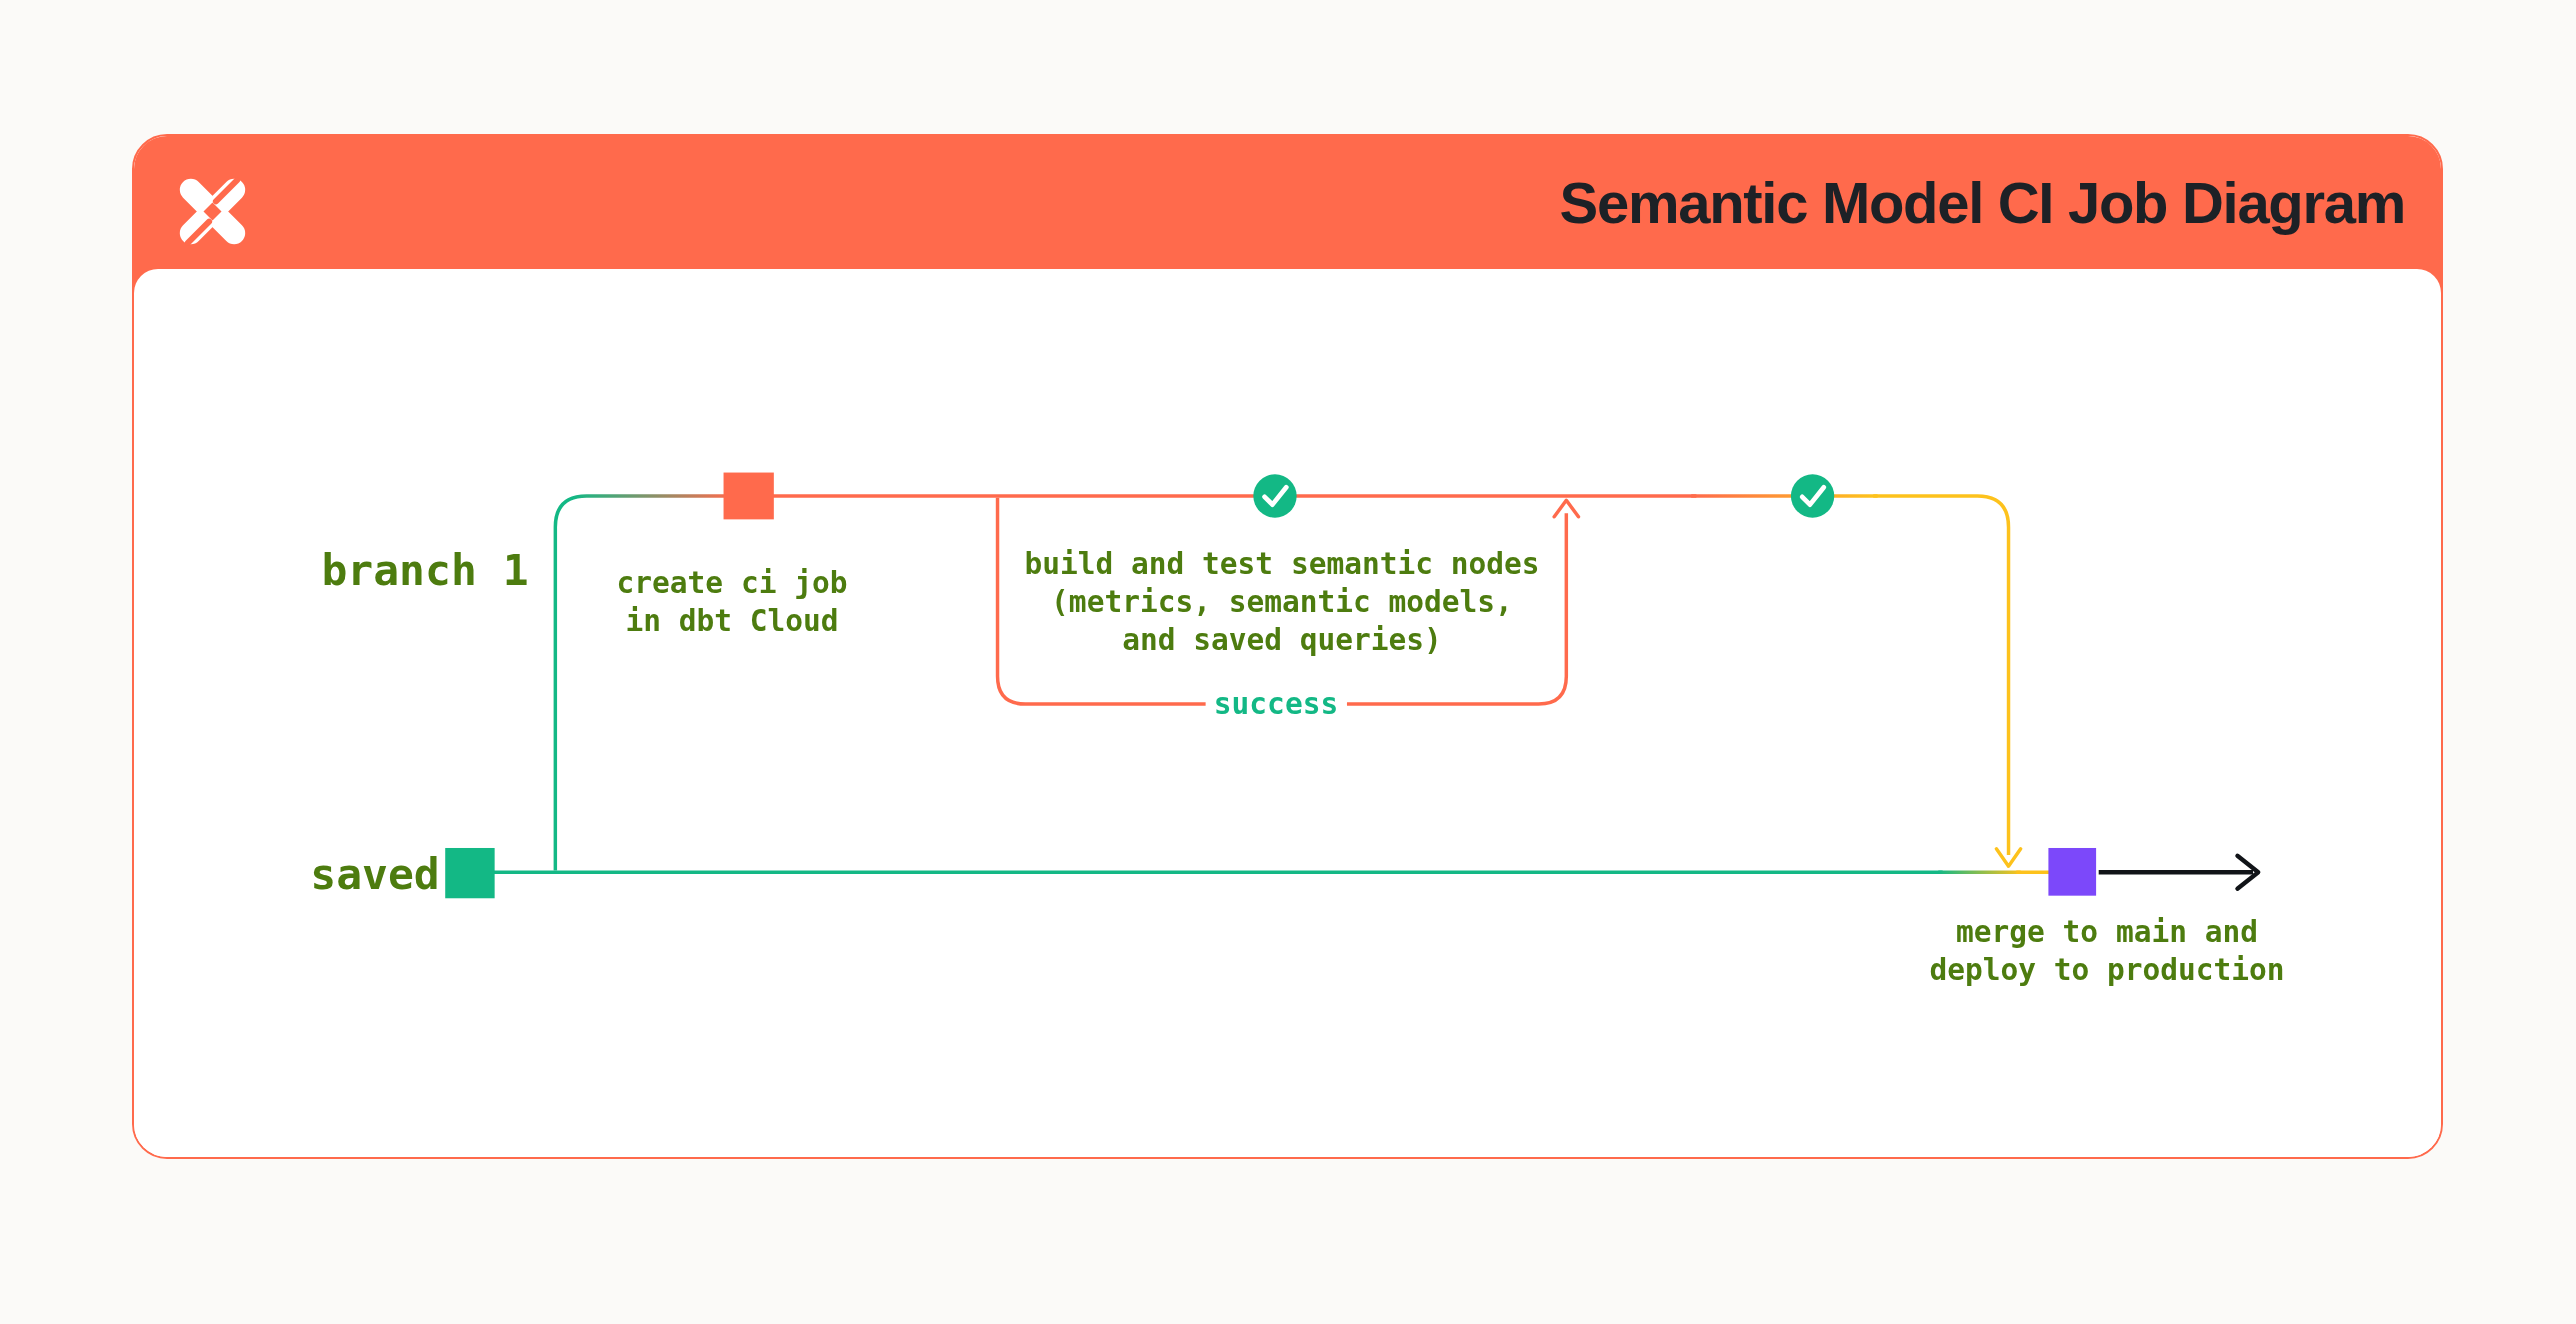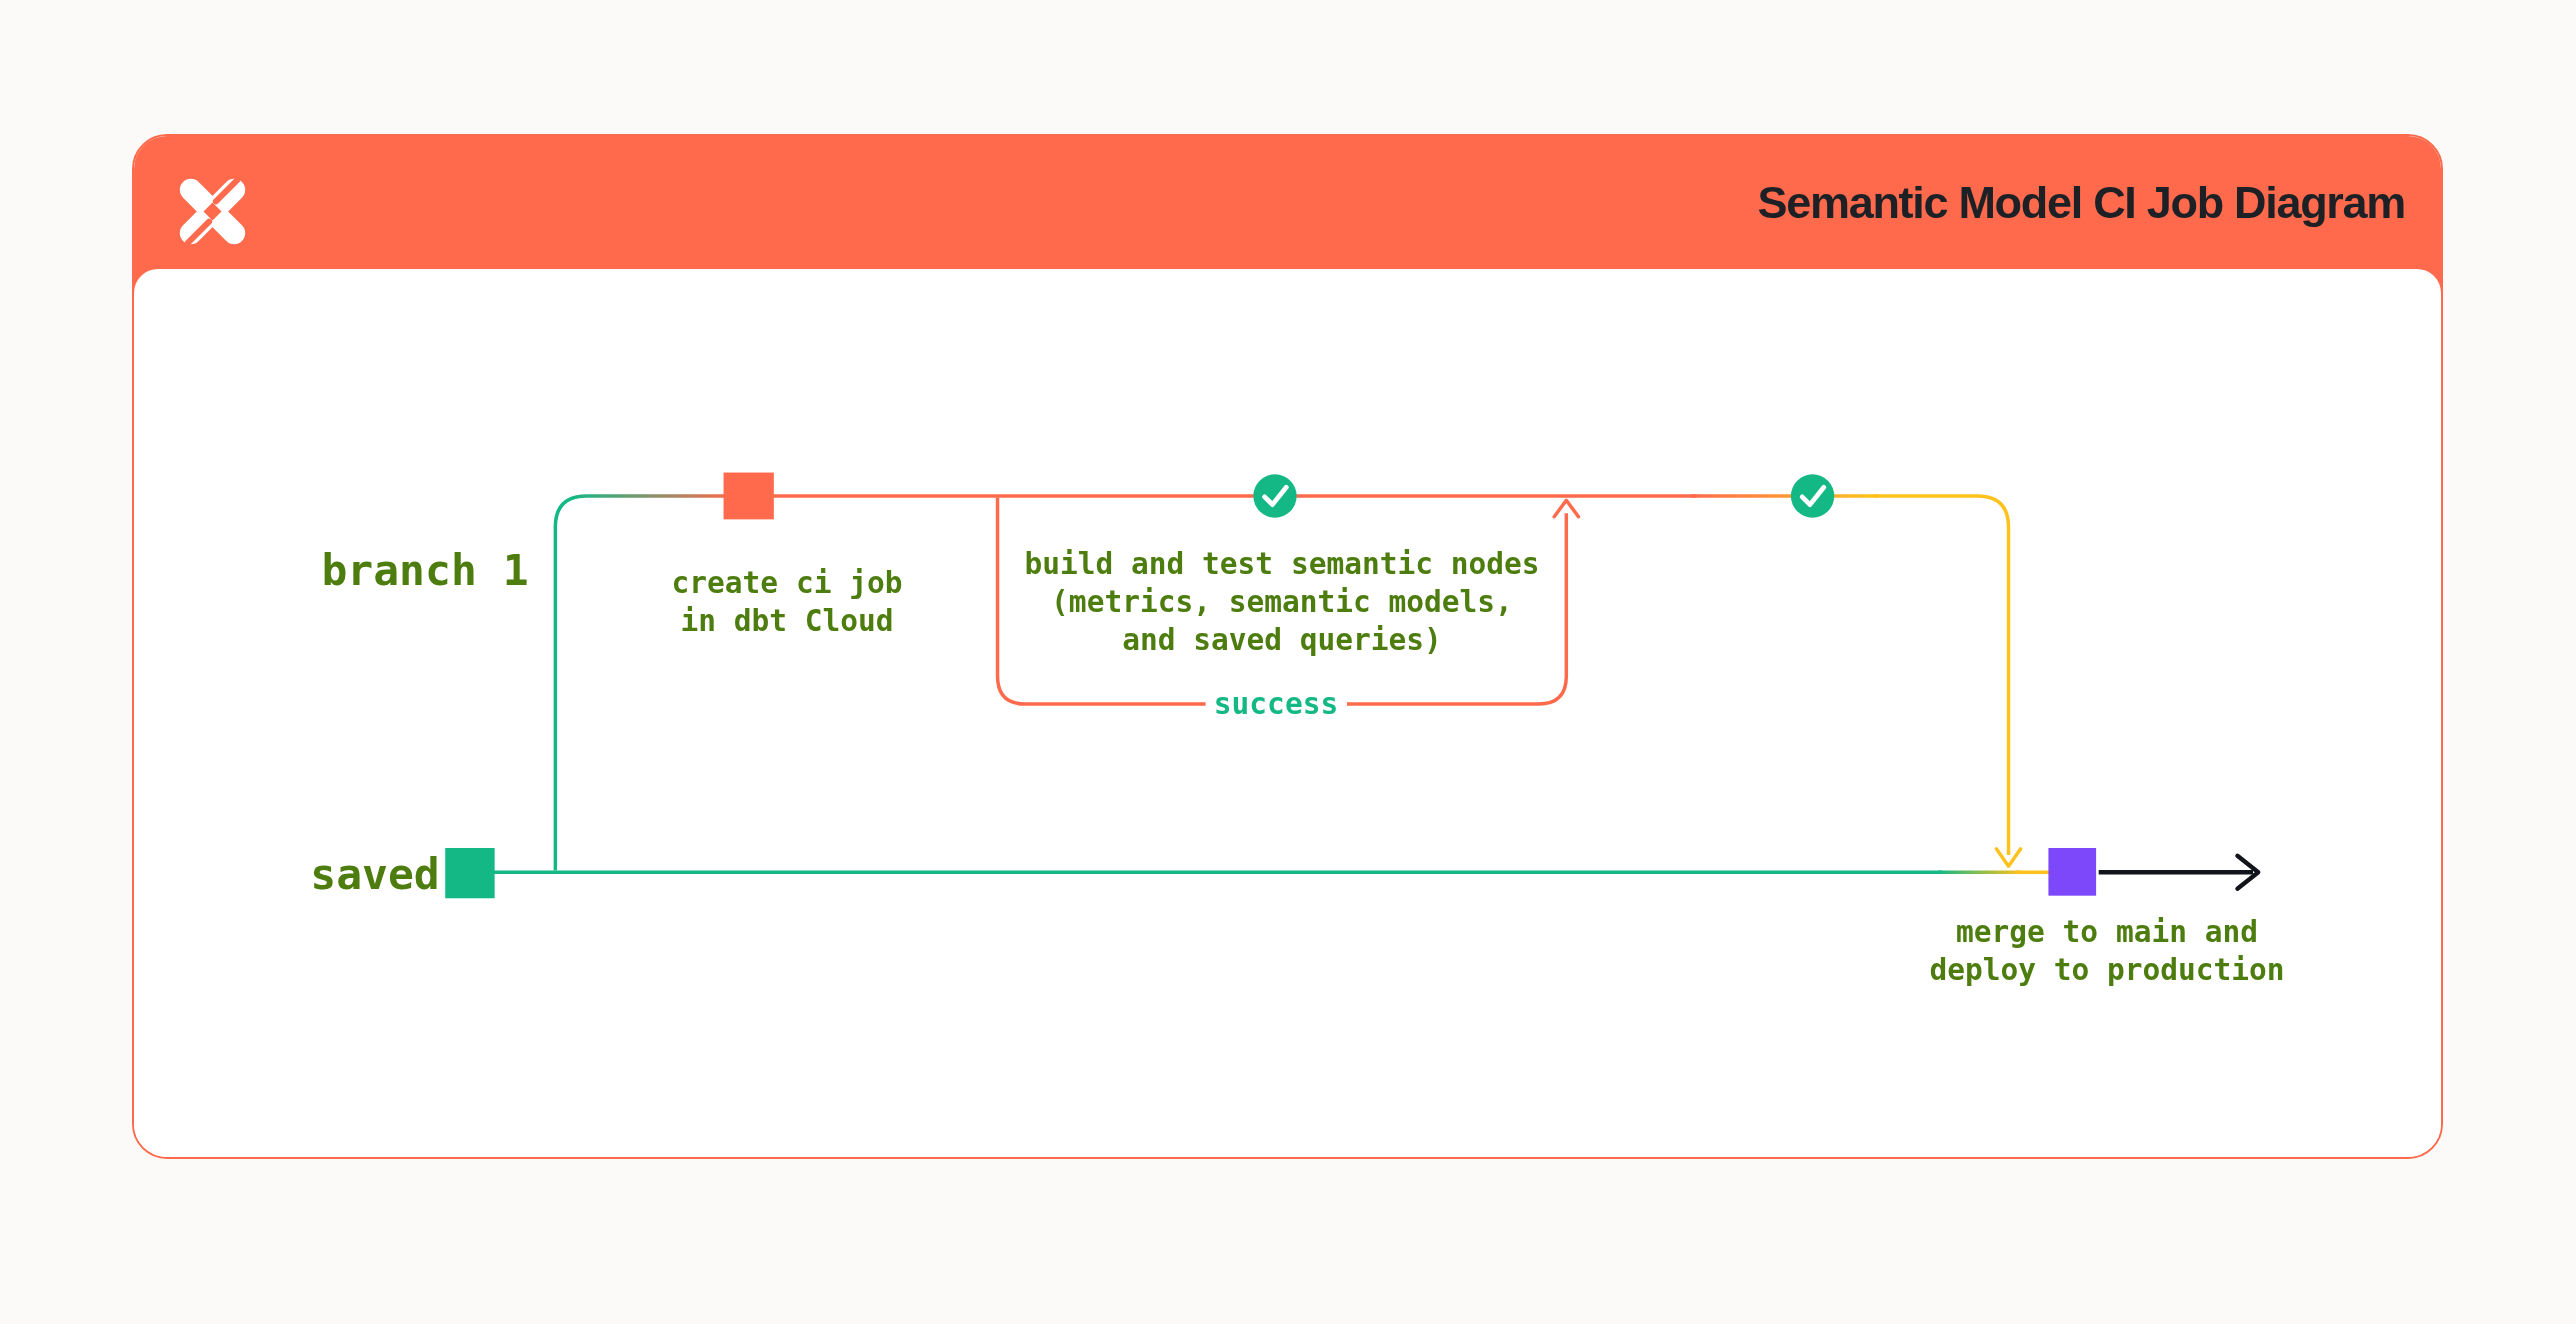--- a/index.html
+++ b/index.html
@@ -46,21 +46,21 @@
     width: 85px; height: 85px;
   }
   .title {
     position: absolute;
     right: 36px; top: 0;
     height: 133px;
     display: flex;
     align-items: center;
     font-family: "Liberation Sans", sans-serif;
     font-weight: 700;
-    font-size: 45px;
+    font-size: 58px;
     letter-spacing: -1.3px;
     color: #1d2126;
     white-space: nowrap;
   }
   
   svg.canvas {
     position: absolute;
     left: 0; top: 0;
     width: 2576px; height: 1324px;
   }
@@ -146,21 +146,21 @@
     <g>
       <circle cx="2090" cy="572" r="25" fill="#13b885"></circle>
       <path d="M 2078,573 L 2087,582 L 2103,562" fill="none" stroke="#ffffff" stroke-width="5.5" stroke-linecap="round" stroke-linejoin="round"></path>
     </g>
   </svg>
 
   <div class="txt branch-label" style="left:425px; top:570px;">branch 1</div>
 
   <div class="txt branch-label" style="left:375px; top:874px;">saved</div>
 
-  <div class="txt caption" style="left:787px; top:602px;">
+  <div class="txt caption" style="left:732px; top:602px;">
     <div>create ci job</div>
     <div>in dbt Cloud</div>
   </div>
 
   <div class="txt caption" style="left:1282px; top:602px;">
     <div>build and test semantic nodes</div>
     <div>(metrics, semantic models,</div>
     <div>and saved queries)</div>
   </div>
 

